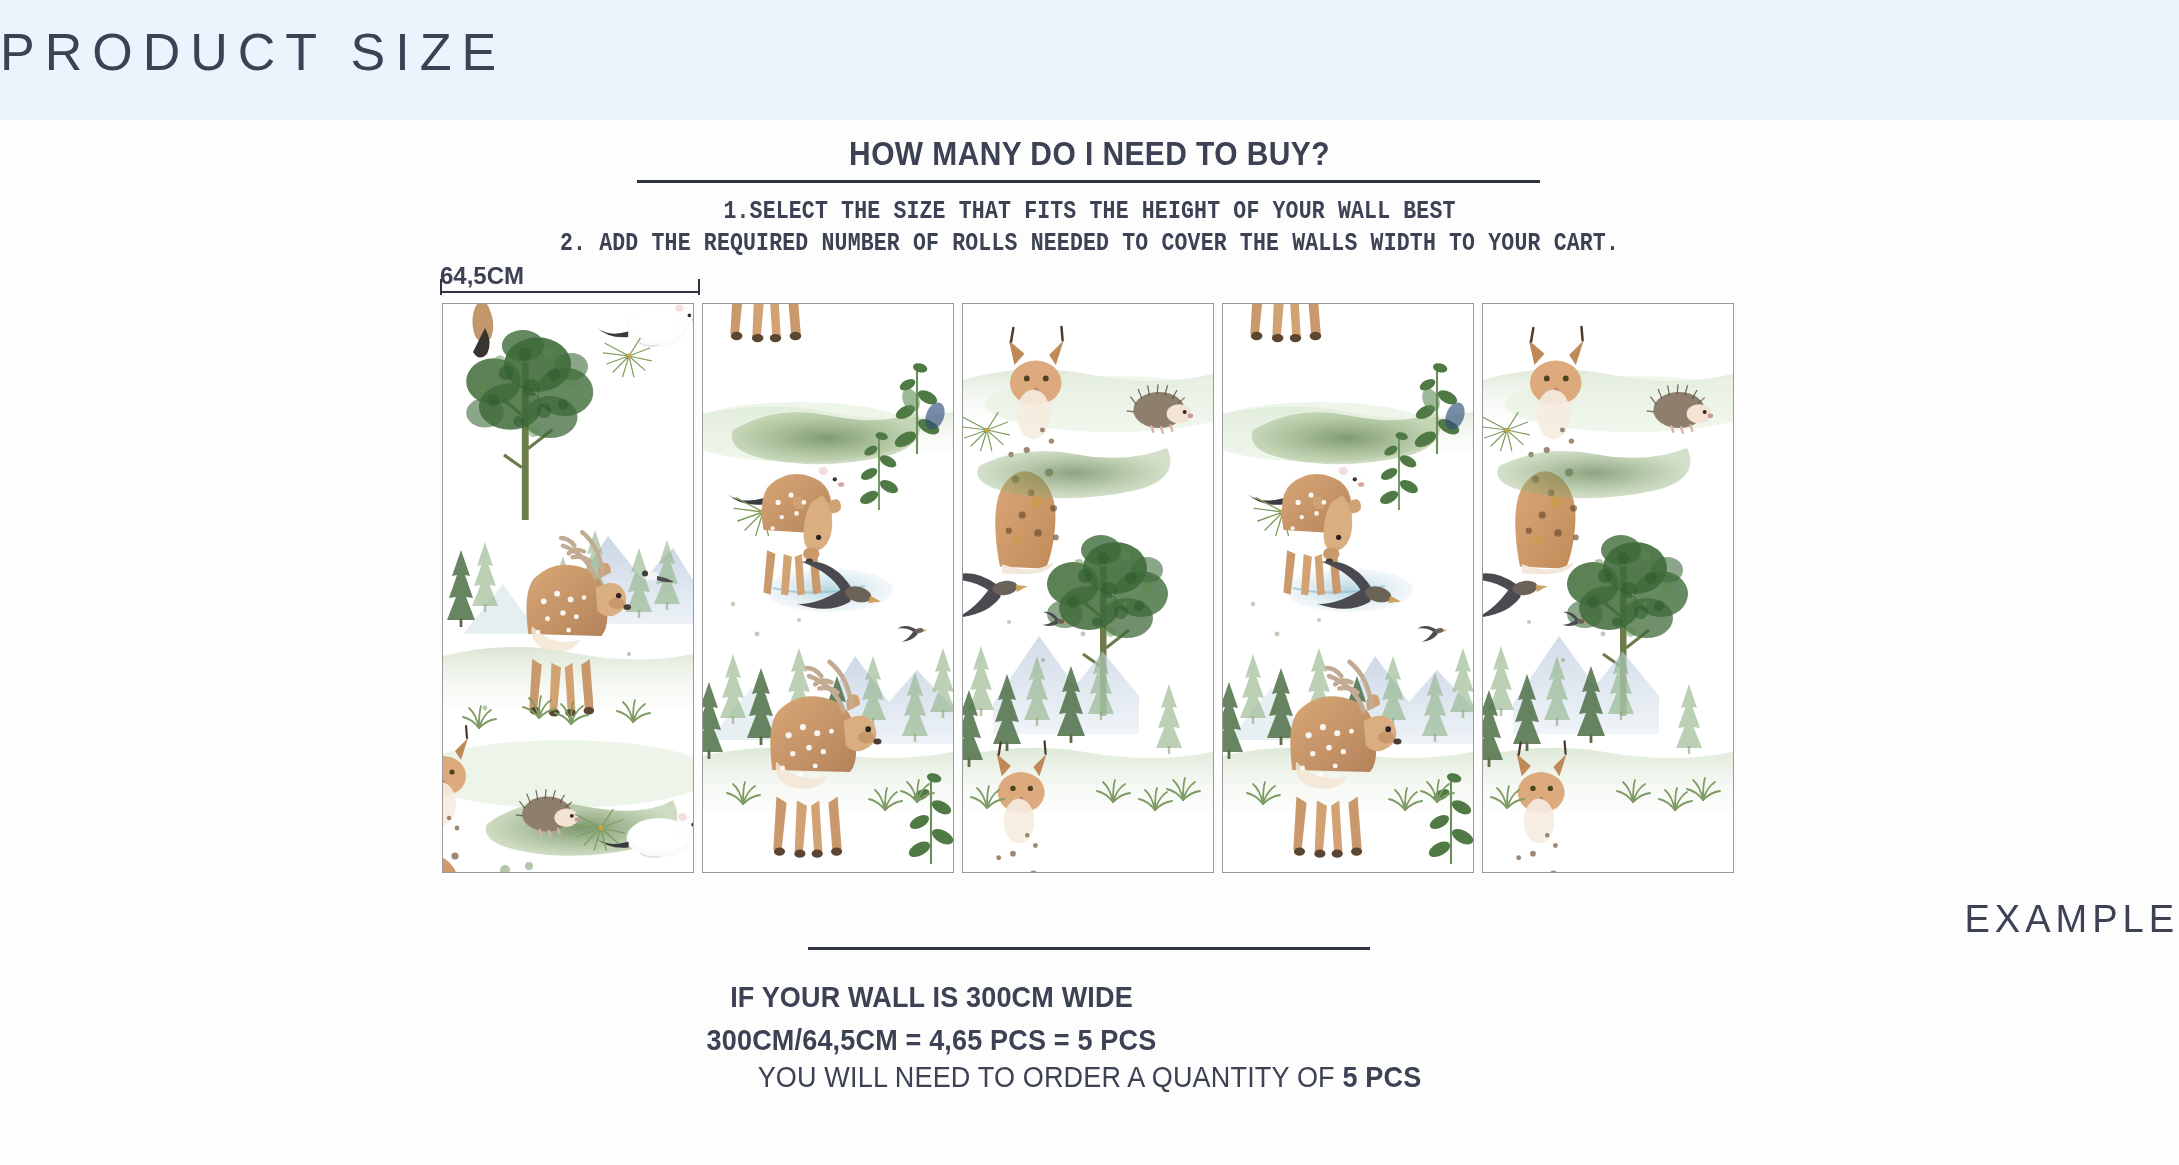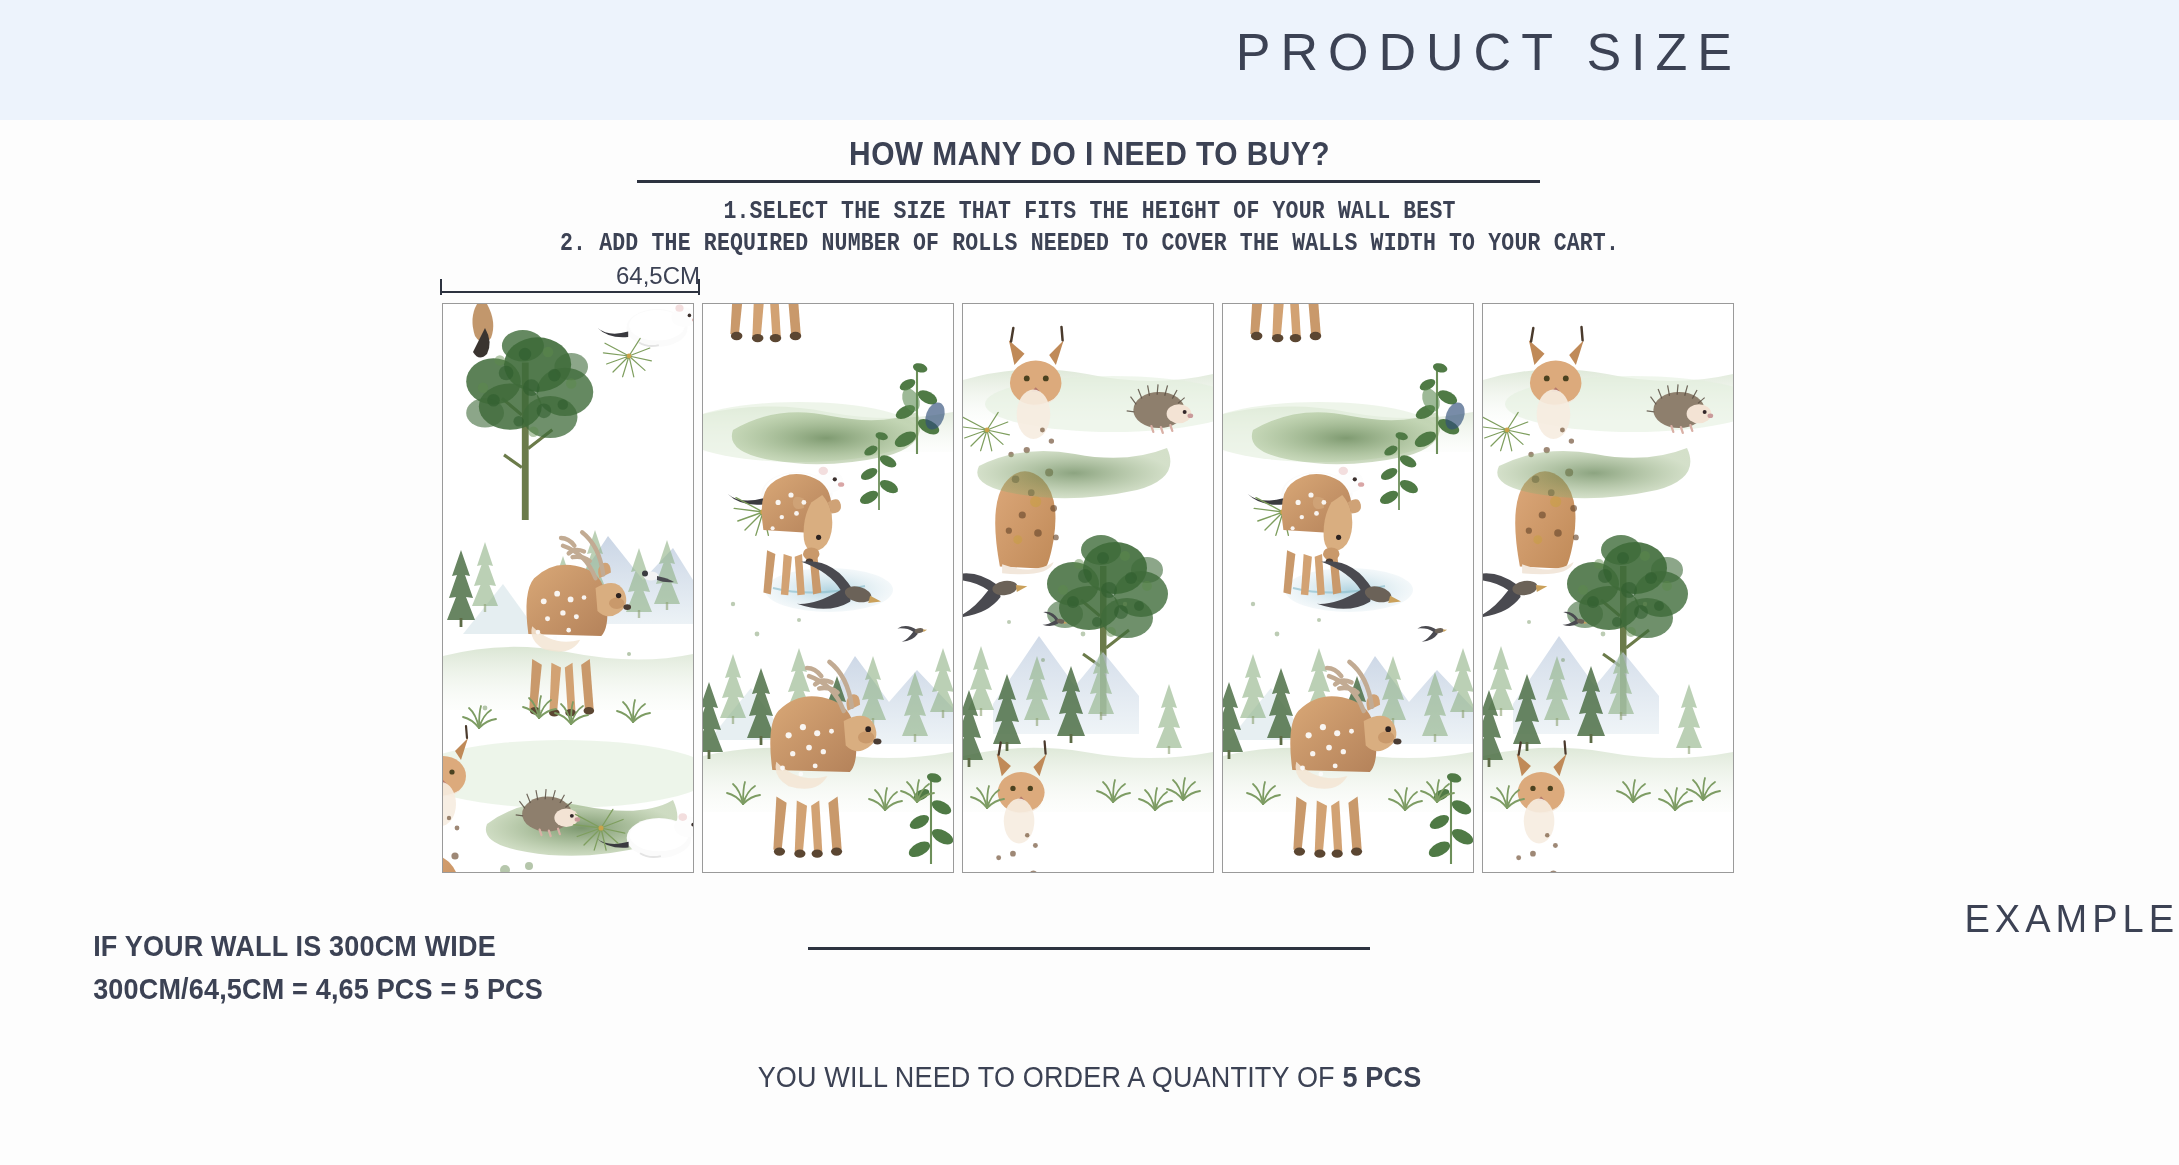--- a/index.html
+++ b/index.html
@@ -11,21 +11,21 @@
     overflow:hidden;
     position:relative;
   }
   
   .header-band{
     position:absolute;left:0;top:0;width:2179px;height:120px;
     background:#edf3fc;
   }
   .header-title{
     position:absolute;left:0;top:22px;width:1742px;
-    text-align:right;
+    text-align:left;
     font-size:52px;
     font-weight:300;
     letter-spacing:10px;
     color:#3c4254;
     white-space:nowrap;
   }
   
   .subtitle{
     position:absolute;left:0;top:134px;width:2179px;
     text-align:center;
@@ -49,23 +49,23 @@
     font-size:25px;
     font-weight:600;
     letter-spacing:0.2px;
     transform:scaleX(0.86);
     line-height:32px;
     white-space:nowrap;
   }
   
   .dim-label{
     position:absolute;left:440px;top:262px;width:260px;
-    text-align:right;
+    text-align:left;
     font-size:24px;
-    font-weight:400;
+    font-weight:700;
     color:#3c4254;
   }
   .dim-line{
     position:absolute;left:440px;top:291px;width:260px;height:2px;
     background:#2d3340;
   }
   .dim-tick{
     position:absolute;top:279px;width:2px;height:16px;background:#2d3340;
   }
   .dim-tick.left{left:440px;}
@@ -93,21 +93,21 @@
     font-size:38px;
     font-weight:300;
     letter-spacing:5px;
     color:#3c4254;
   }
   .rule-example{
     position:absolute;left:808px;top:947px;width:562px;height:3px;
     background:#2d3340;
   }
   .example-lines{
-    position:absolute;left:0;top:924px;width:1863px;
+    position:absolute;left:0;top:975px;width:1863px;text-align:center;
   }
   .ex-line{
     font-size:30px;
     font-weight:600;
     letter-spacing:0.2px;
     transform:scaleX(0.9);
     line-height:43px;
     color:#3c4254;
     white-space:nowrap;
   }

